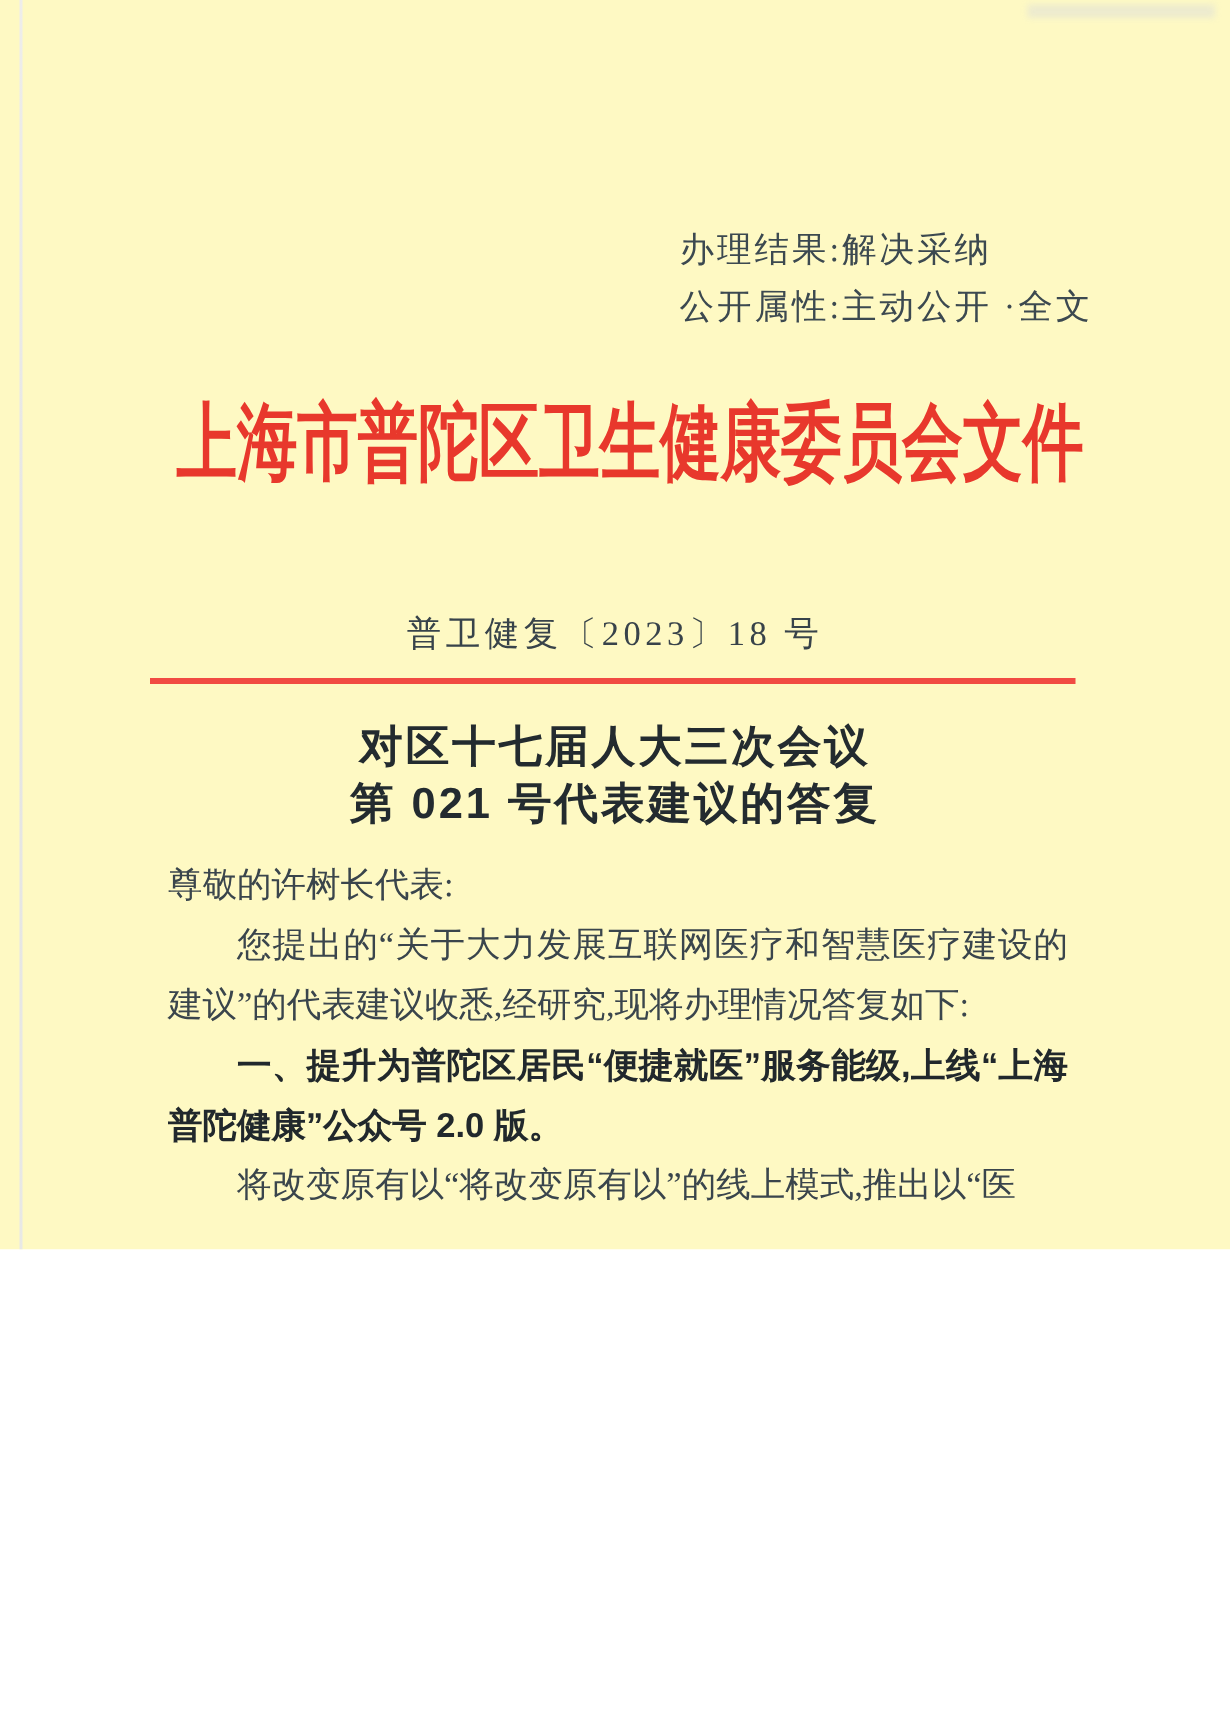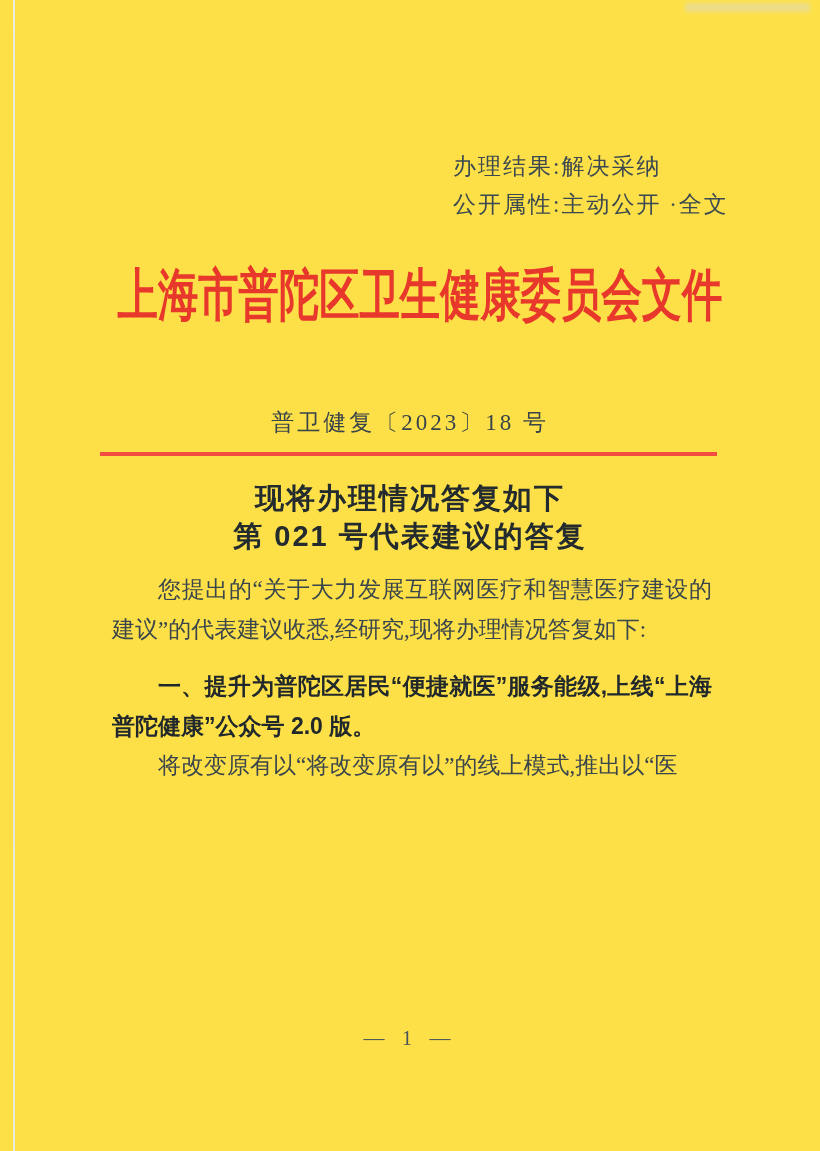--- a/index.html
+++ b/index.html
@@ -3,22 +3,22 @@
 <meta charset="utf-8">
 <style>
   html, body {
     margin: 0;
     padding: 0;
     background: #ffffff;
   }
   .page {
     position: relative;
     width: 820px;
-    height: 1151px;
-    background: #fde047;
+    height: 833px;
+    background: #fef9c3;
     overflow: hidden;
     font-family: "Liberation Serif", "DejaVu Serif", serif;
     color: #3a454c;
   }
   
   .scan-edge {
     position: absolute;
     left: 13px;
     top: 0;
     width: 2px;
@@ -114,21 +114,20 @@
     margin: 0;
     text-indent: 2em;
   }
   .body-text p.salutation {
     text-indent: 0;
   }
   .body-text p.bold {
     font-weight: bold;
     color: #21282c;
     font-family: "Liberation Sans", "DejaVu Sans", sans-serif;
-    margin-top: 16px;
   }
   
   .page-number {
     position: absolute;
     left: 0;
     top: 1026px;
     width: 100%;
     text-align: center;
     font-size: 21px;
     letter-spacing: 6px;
@@ -150,25 +149,26 @@
 
   <div class="banner">
     <span class="banner-text">上海市普陀区卫生健康委员会文件</span>
   </div>
 
   <div class="doc-number">普卫健复〔2023〕18 号</div>
 
   <div class="red-line"></div>
 
   <div class="doc-title">
-    <div>现将办理情况答复如下</div>
+    <div>对区十七届人大三次会议</div>
     <div>第 021 号代表建议的答复</div>
   </div>
 
   <div class="body-text">
+    <p class="salutation">尊敬的许树长代表:</p>
     <p>您提出的“关于大力发展互联网医疗和智慧医疗建设的建议”的代表建议收悉,经研究,现将办理情况答复如下:</p>
     <p class="bold">一、提升为普陀区居民“便捷就医”服务能级,上线“上海普陀健康”公众号 2.0 版。</p>
     <p>将改变原有以“将改变原有以”的线上模式,推出以“医</p>
   </div>
 
   <div class="page-number">— 1 —</div>
 
 </div>
 
 </body></html>

